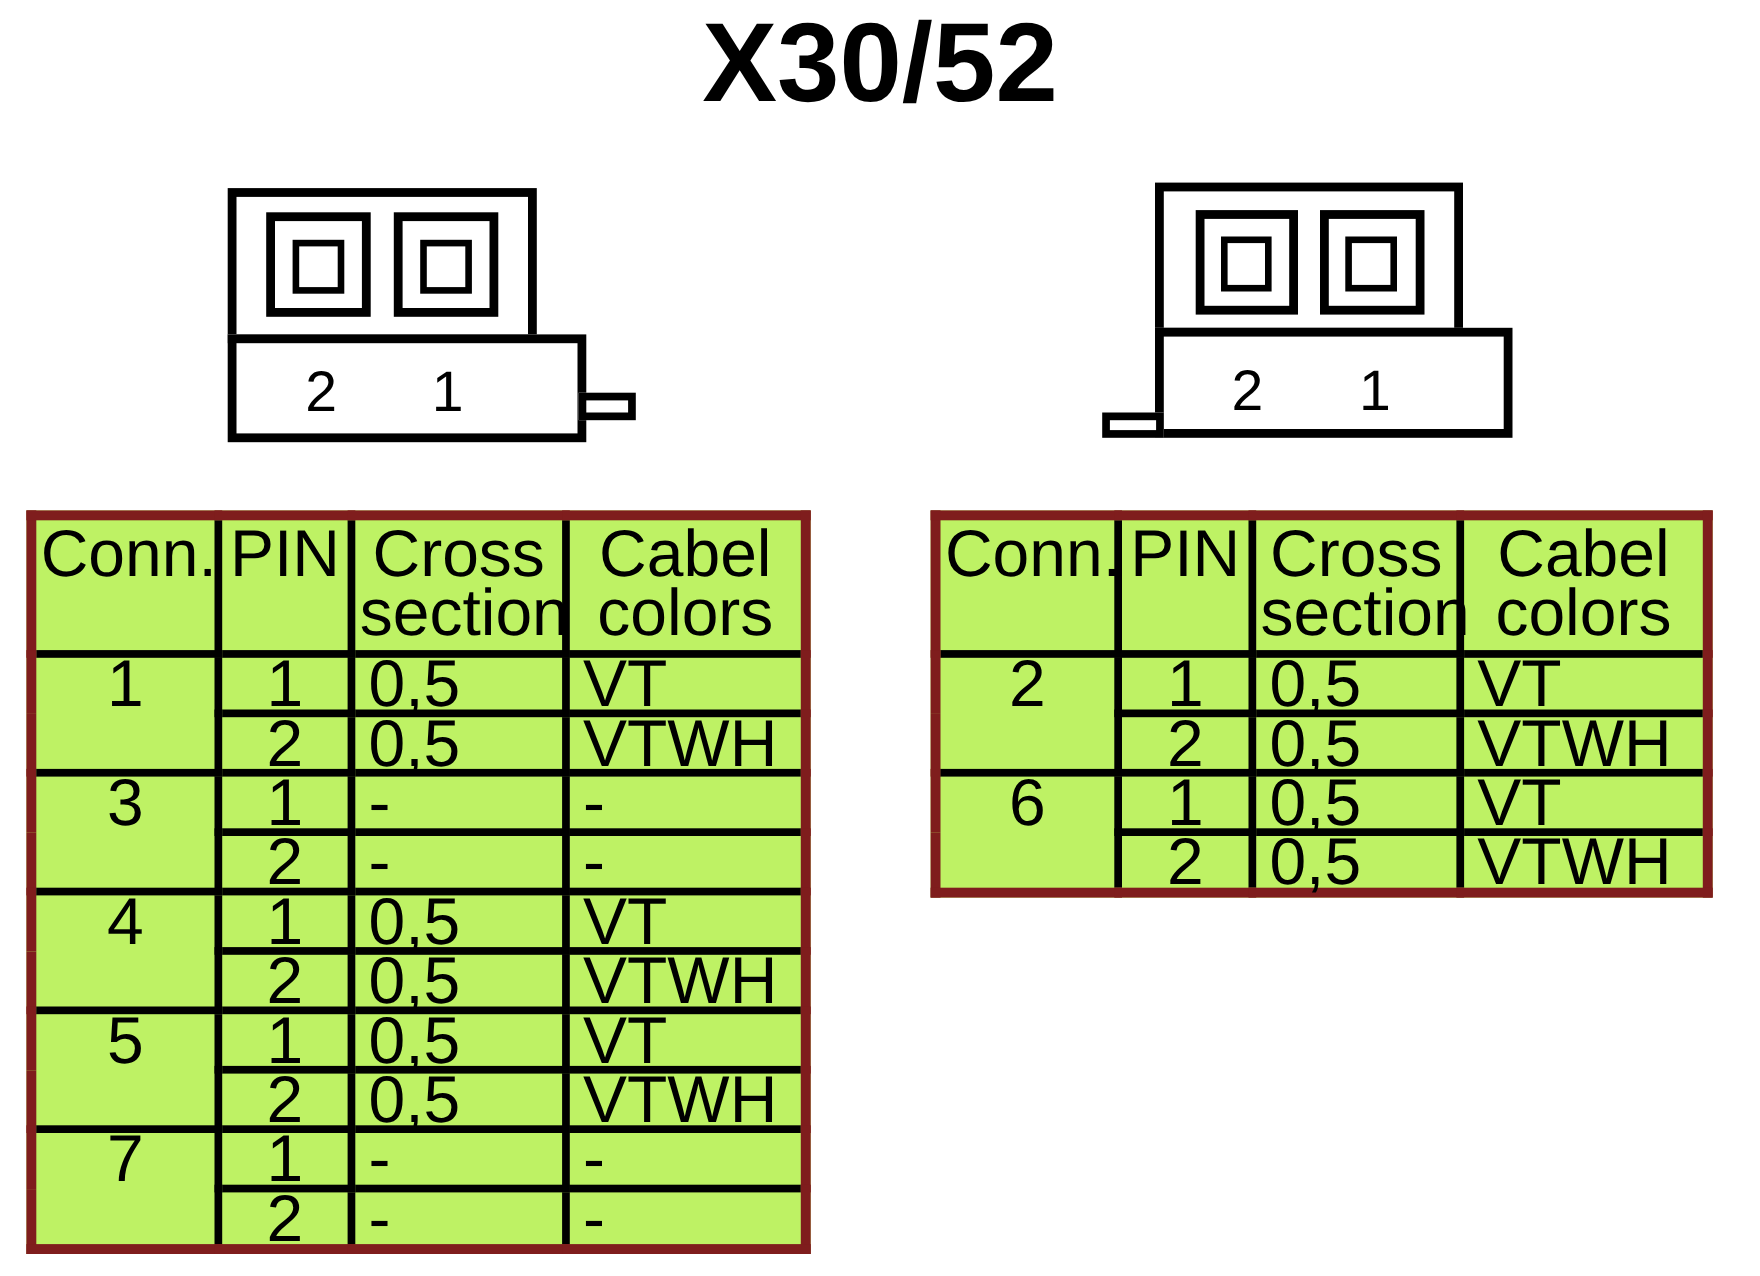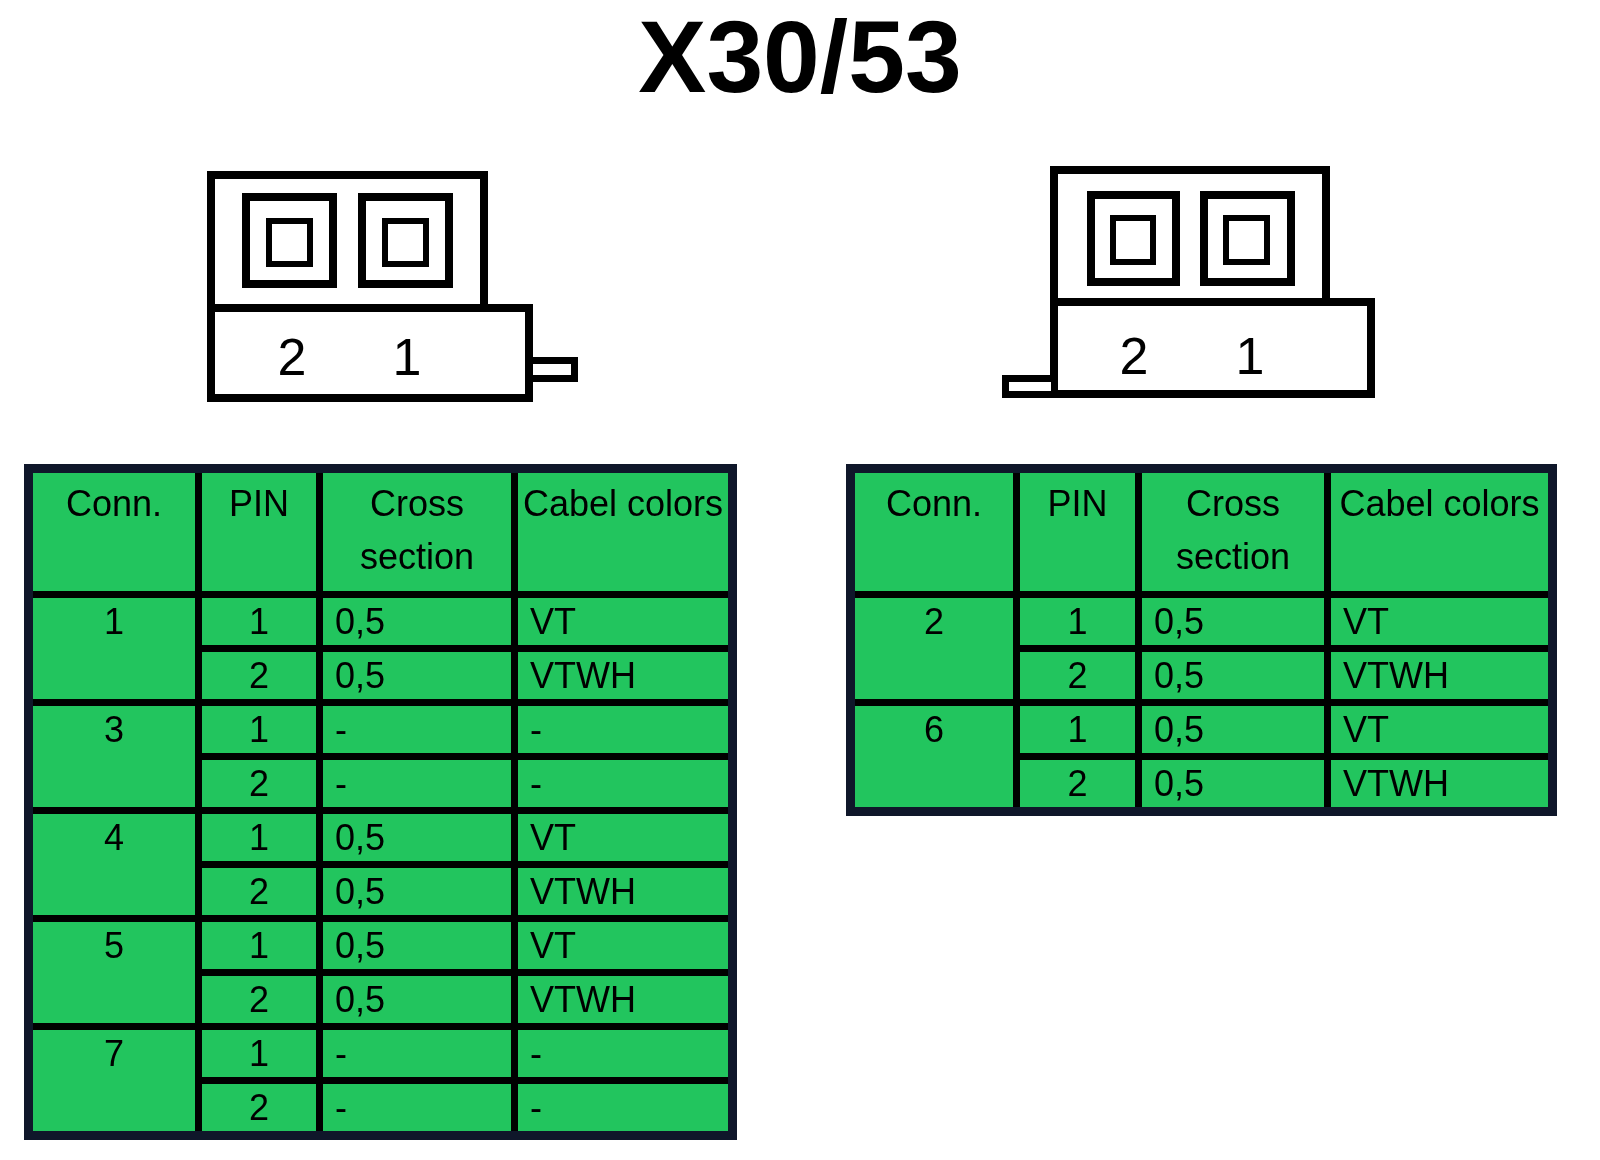--- a/index.html
+++ b/index.html
@@ -38,23 +38,23 @@
     font-size: 52px;
     line-height: 1.0;
     transform: translateX(-50%);
     white-space: nowrap;
   }
   
   .pin-table {
     position: absolute;
     border-collapse: collapse;
     table-layout: fixed;
-    background: #22c55e;
-    border: 9px solid #0f172a;
-    font-size: 36px;
+    background: #bef264;
+    border: 9px solid #7f1d1d;
+    font-size: 60px;
   }
   .pin-table th, .pin-table td {
     border: 7px solid #000000;
     overflow: visible;
     white-space: nowrap;
   }
   .pin-table th {
     font-weight: normal;
     text-align: center;
     vertical-align: top;
@@ -71,21 +71,21 @@
   td.c-conn, td.c-pin { text-align: center; }
   td.c-cross, td.c-color { text-align: left; padding-left: 12px; margin-top: 28px; }
   #left-table  { left: 24px;  top: 464px; width: 704px; }
   #right-table { left: 846px; top: 464px; width: 702px; }
 </style>
 </head>
 <body>
 
 <div class="page">
 
-  <h1 class="title">X30/53</h1>
+  <h1 class="title">X30/52</h1>
 
   <div>
     <div class="shape" style="left:207px; top:171px; width:281px; height:141px;"></div>
     <div class="shape" style="left:242px; top:193px; width:95px; height:95px;"></div>
     <div class="shape thin" style="left:266px; top:218px; width:47px; height:49px;"></div>
     <div class="shape" style="left:358px; top:193px; width:95px; height:95px;"></div>
     <div class="shape thin" style="left:382px; top:218px; width:47px; height:49px;"></div>
     <div class="shape" style="left:207px; top:304px; width:326px; height:98px;"></div>
     <div class="shape tab" style="left:526px; top:357px; width:52px; height:25px;"></div>
     <span class="pin-num" style="left:292px; top:331px;">2</span>

